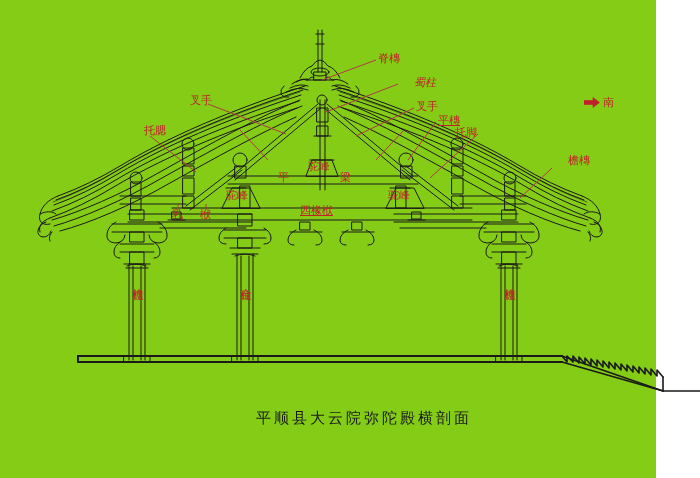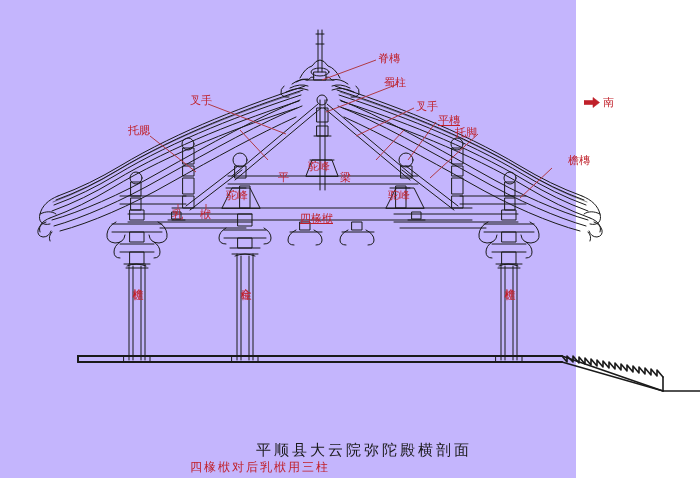--- a/index.html
+++ b/index.html
@@ -1,18 +1,18 @@
 <!DOCTYPE html>
 <html><head>
 <meta charset="utf-8">
 <style>
   html,body{margin:0;padding:0;background:#ffffff;}
   body{width:700px;height:478px;overflow:hidden;
        font-family:"DejaVu Sans","Liberation Sans",sans-serif;}
-  #stage{position:relative;width:576px;height:478px;background:#c4b5fd;}
+  #stage{position:relative;width:656px;height:478px;background:#84cc16;}
   svg.layer{position:absolute;left:0;top:0;width:700px;height:478px;}
   .lbl{position:absolute;color:#c0202a;font-size:11px;line-height:11px;
        white-space:nowrap;font-family:"DejaVu Sans","Liberation Sans",sans-serif;}
   .lbl.v{writing-mode:vertical-rl;text-orientation:upright;letter-spacing:1px;}
   .title{position:absolute;color:#1a1a1a;font-size:15px;letter-spacing:3px;white-space:nowrap;}
   .caption{position:absolute;color:#c0202a;font-size:12px;letter-spacing:2px;white-space:nowrap;}
   .compass{position:absolute;display:flex;align-items:center;gap:3px;color:#c0202a;font-size:11px;}
 </style>
 </head>
 <body>
@@ -283,48 +283,47 @@
 
       <line x1="178" y1="204" x2="178" y2="210"></line>
       <line x1="206" y1="204" x2="206" y2="210"></line>
 
       <line x1="240" y1="130" x2="268" y2="160"></line>
       <line x1="404" y1="130" x2="376" y2="160"></line>
     </g>
   </svg>
 
   <div class="lbl" style="left:378px;top:53px;">脊槫</div>
-  <div class="lbl" style="left:384px;top:77px;">蜀柱</div>
+  <div class="lbl" style="left:414px;top:77px;font-style:italic;">蜀柱</div>
   <div class="lbl" style="left:416px;top:101px;">叉手</div>
   <div class="lbl" style="left:438px;top:115px;text-decoration:underline;">平槫</div>
   <div class="lbl" style="left:455px;top:127px;">托脚</div>
   <div class="lbl" style="left:568px;top:155px;">檐槫</div>
 
   <div class="lbl" style="left:190px;top:95px;">叉手</div>
-  <div class="lbl" style="left:128px;top:125px;">托腮</div>
+  <div class="lbl" style="left:144px;top:125px;">托腮</div>
 
   <div class="lbl" style="left:226px;top:190px;">驼峰</div>
   <div class="lbl" style="left:308px;top:161px;">驼峰</div>
   <div class="lbl" style="left:388px;top:190px;">驼峰</div>
 
   <div class="lbl" style="left:278px;top:172px;">平</div>
   <div class="lbl" style="left:340px;top:172px;">梁</div>
 
   <div class="lbl" style="left:172px;top:209px;">乳</div>
   <div class="lbl" style="left:200px;top:209px;">栿</div>
 
-  <div class="lbl" style="left:300px;top:213px;text-decoration:underline;">四椽栿</div>
+  <div class="lbl" style="left:300px;top:205px;text-decoration:underline;">四椽栿</div>
 
   <div class="lbl v" style="left:132px;top:280px;">檐柱</div>
   <div class="lbl v" style="left:240px;top:280px;">金柱</div>
   <div class="lbl v" style="left:504px;top:280px;">檐柱</div>
 
   <div class="compass" style="left:584px;top:95px;">
     <svg width="16" height="11" viewBox="0 0 16 11">
       <path d="M0 3.5 L9 3.5 L9 0.5 L15.5 5.5 L9 10.5 L9 7.5 L0 7.5 Z" fill="#c0202a" stroke="#c0202a" stroke-width="0.6"></path>
     </svg>
     <span>南</span>
   </div>
 
-  <div class="title" style="left:256px;top:409px;margin-top:32px;">平顺县大云院弥陀殿横剖面</div>
-  <div class="caption" style="left:190px;top:459px;">四椽栿对后乳栿用三柱</div>
+  <div class="title" style="left:256px;top:409px;">平顺县大云院弥陀殿横剖面</div>
 
 </div>
 
 </body></html>

